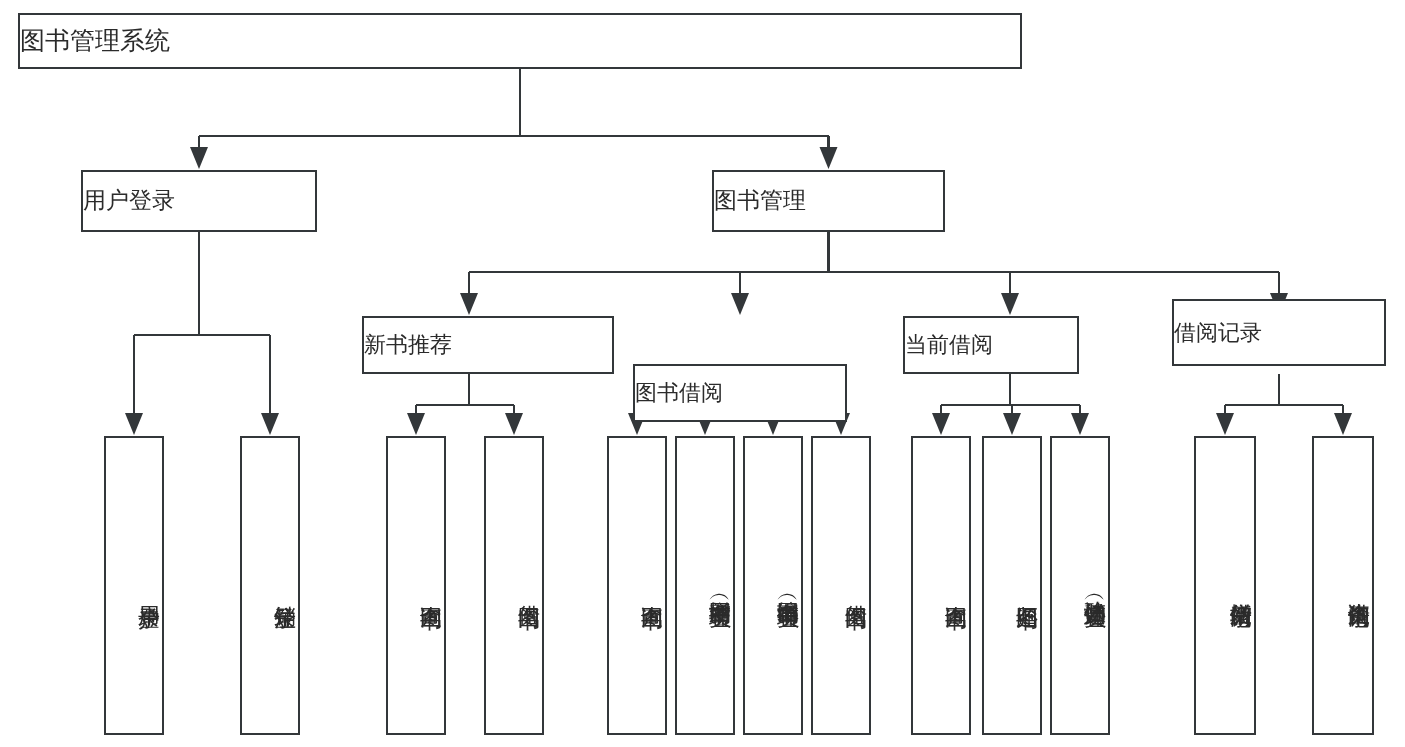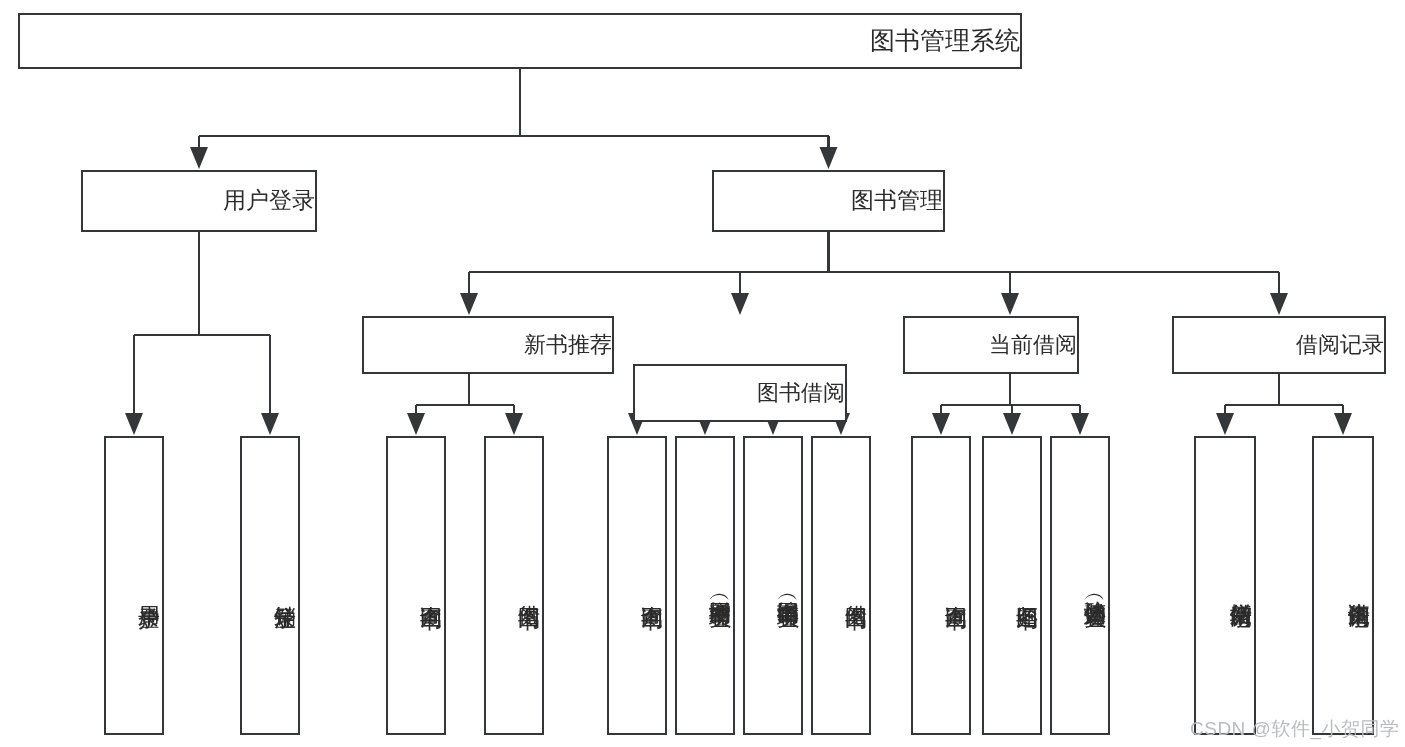--- a/index.html
+++ b/index.html
@@ -25,21 +25,21 @@
     width: 1405px;
     height: 747px;
   }
   .node {
     position: absolute;
     box-sizing: border-box;
     border: 2px solid #33373a;
     background: #ffffff;
     display: flex;
     align-items: center;
-    justify-content: flex-end;
+    justify-content: flex-start;
     color: #2b2b2b;
     line-height: 1.18;
   }
   .node.root {
     font-size: 25px;
   }
   .node.level2 {
     font-size: 23px;
   }
   .node.level3 {
@@ -127,33 +127,33 @@
       <line x1="1343" y1="405" x2="1343" y2="414" stroke="#33373a" stroke-width="2.5" shape-rendering="crispEdges"></line>
       <polygon points="1334,413 1352,413 1343,435" fill="#33373a"></polygon>
     </svg>
   <div id="nodes">
       <div class="node root" style="left: 18px; top: 13px; width: 1004px; height: 56px;">
         <span class="node-label">图书管理系统</span>
       </div>
       <div class="node level2" style="left: 81px; top: 170px; width: 236px; height: 62px;">
         <span class="node-label">用户登录</span>
       </div>
-      <div class="node level2" style="left: 712px; top: 170px; width: 233px; height: 62px; padding-left: 30px;">
+      <div class="node level2" style="left: 712px; top: 170px; width: 233px; height: 62px;">
         <span class="node-label">图书管理</span>
       </div>
       <div class="node level3" style="left: 362px; top: 316px; width: 252px; height: 58px;">
         <span class="node-label">新书推荐</span>
       </div>
       <div class="node level3" style="left: 633px; top: 316px; width: 214px; height: 58px; margin-top: 48px;">
         <span class="node-label">图书借阅</span>
       </div>
       <div class="node level3" style="left: 903px; top: 316px; width: 176px; height: 58px;">
         <span class="node-label">当前借阅</span>
       </div>
-      <div class="node level3" style="left: 1172px; top: 316px; width: 214px; height: 58px;">
+      <div class="node level3" style="left: 1172px; top: 299px; width: 214px; height: 67px;">
         <span class="node-label">借阅记录</span>
       </div>
       <div class="node leaf" style="left: 104px; top: 436px; width: 60px; height: 299px;">
         <span class="node-label">用户登录</span>
       </div>
       <div class="node leaf" style="left: 240px; top: 436px; width: 60px; height: 299px;">
         <span class="node-label">注销登录</span>
       </div>
       <div class="node leaf" style="left: 386px; top: 436px; width: 60px; height: 299px;">
         <span class="node-label">查询图书</span>
@@ -182,14 +182,13 @@
       <div class="node leaf leaf-tall" style="left: 1050px; top: 436px; width: 60px; height: 299px;">
         <span class="node-label">确认归还（管理员）</span>
       </div>
       <div class="node leaf leaf-tall" style="left: 1194px; top: 436px; width: 62px; height: 299px;">
         <span class="node-label">新增借阅记录</span>
       </div>
       <div class="node leaf leaf-tall" style="left: 1312px; top: 436px; width: 62px; height: 299px;">
         <span class="node-label">查询借阅记录</span>
       </div>
     </div>
-  <div class="watermark" style="left: 1190px; top: 716px;">CSDN @软件_小贺同学</div>
 </div>
 
 </body></html>

